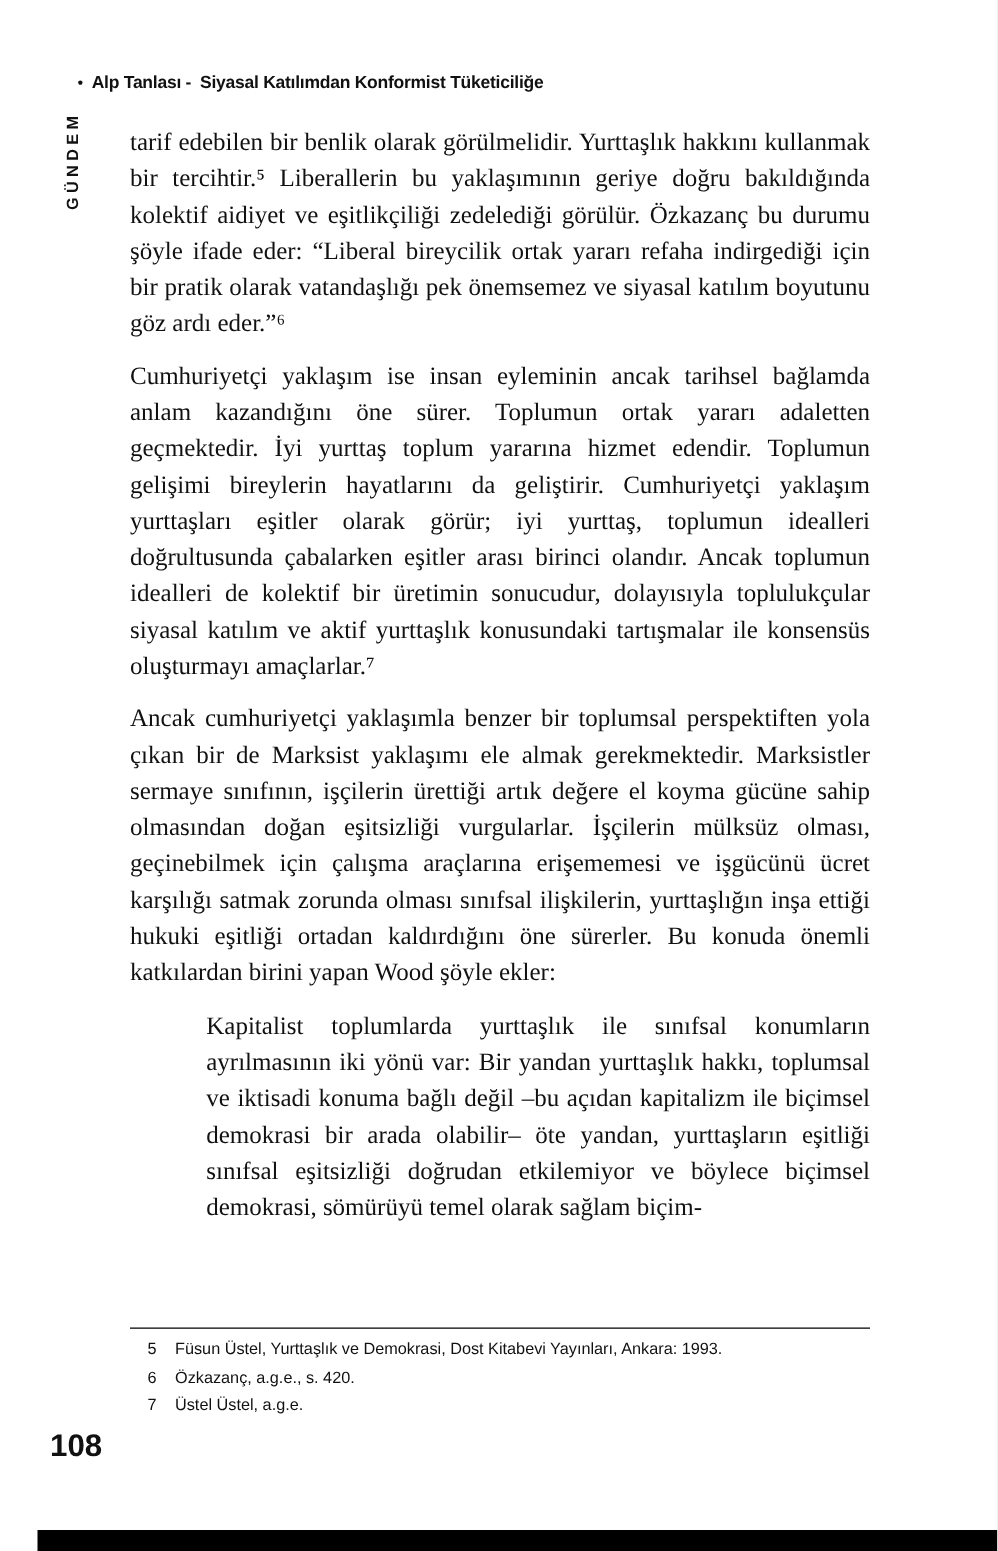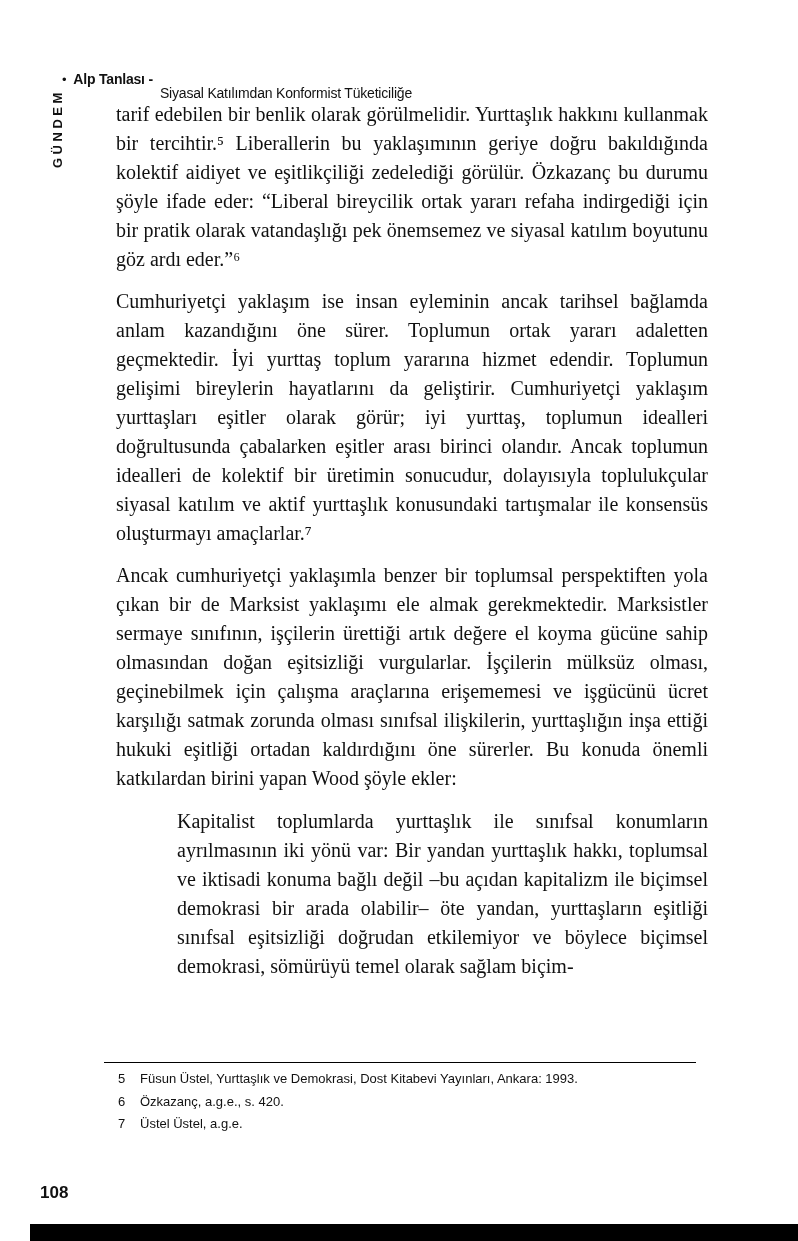--- a/index.html
+++ b/index.html
@@ -16,36 +16,36 @@
   .header {
     position:absolute; left:62px; top:57px;
     font-family:"Liberation Sans", sans-serif;
     font-size:14px;
     letter-spacing:-0.2px;
     display:flex; align-items:center; gap:7px;
     white-space:nowrap;
   }
   .header .bullet { font-size:13px; line-height:1; }
   .header .author { font-weight:600; }
-  .header .booktitle { font-weight:400;margin-top:28px; }
+  .header .booktitle { font-weight:700; }
 
   
   .gundem {
     position:absolute; left:50px; top:168px;
     transform:rotate(-90deg);
     transform-origin:0 0;
     font-family:"Liberation Sans", sans-serif;
     font-weight:800; font-size:13px;
     letter-spacing:3.5px;
     white-space:nowrap;
   }
 
   
   .content {
-    position:absolute; left:116px; top:100px; width:592px;
+    position:absolute; left:104px; top:100px; width:592px;
     font-family:"Liberation Serif", "DejaVu Serif", serif;
     font-size:20px; line-height:29px;
     text-align:justify;
   }
   .content p { margin:0 0 13px 0; }
   .content p:last-of-type { margin-bottom:0; }
   .quote {
     margin:14px 0 0 61px;
     text-align:justify;
   }
@@ -60,21 +60,21 @@
   }
   .fn-row { display:flex; margin-bottom:5px; }
   .fn-num { flex:0 0 22px; margin-left:14px; }
   .fn-text { flex:1; }
   .fn-text .it { }
 
   
   .page-number {
     position:absolute; left:40px; top:1143px;
     font-family:"Liberation Sans", sans-serif;
-    font-weight:800; font-size:17px;margin-top:40px;
+    font-weight:800; font-size:25px;
   }
   .bottom-bar {
     position:absolute; left:30px; right:0; bottom:0;
     height:17px; background:#000;
   }
 </style>
 </head>
 <body>
 
 <div class="page">

